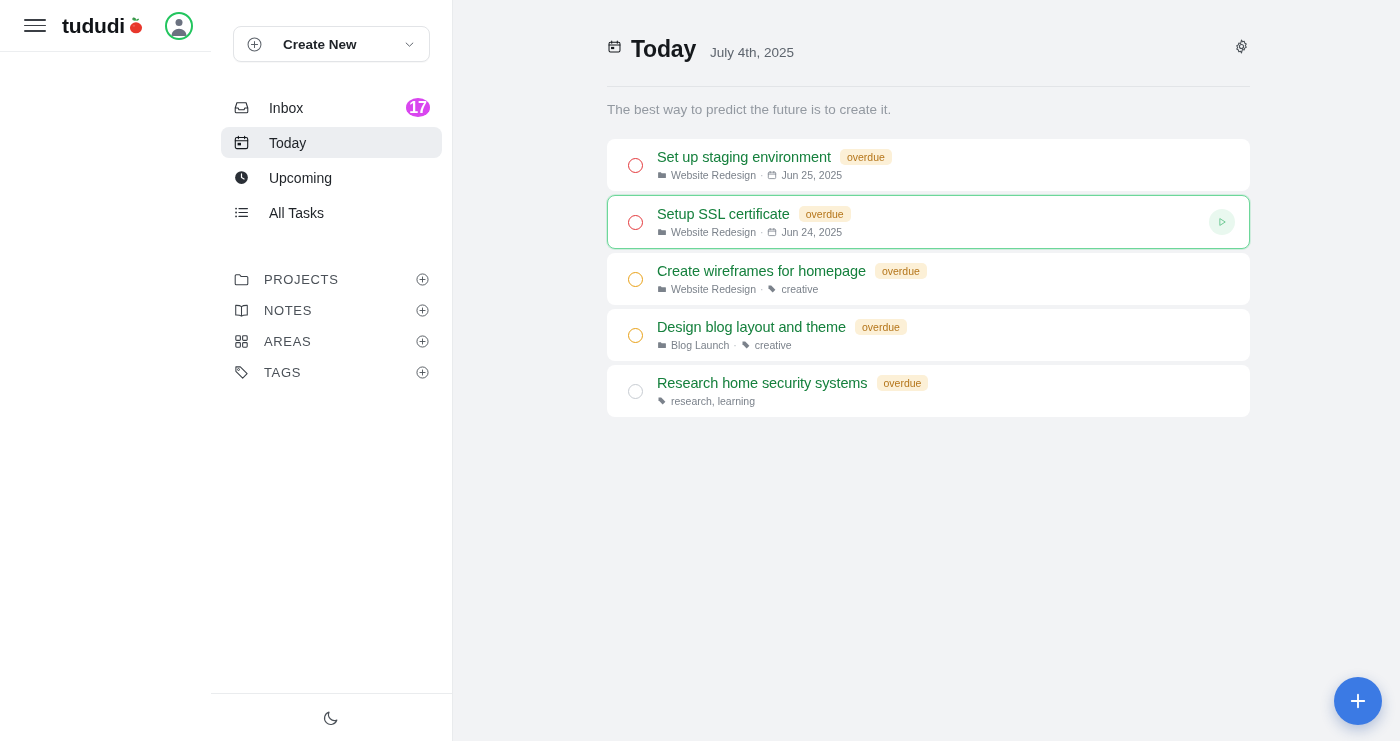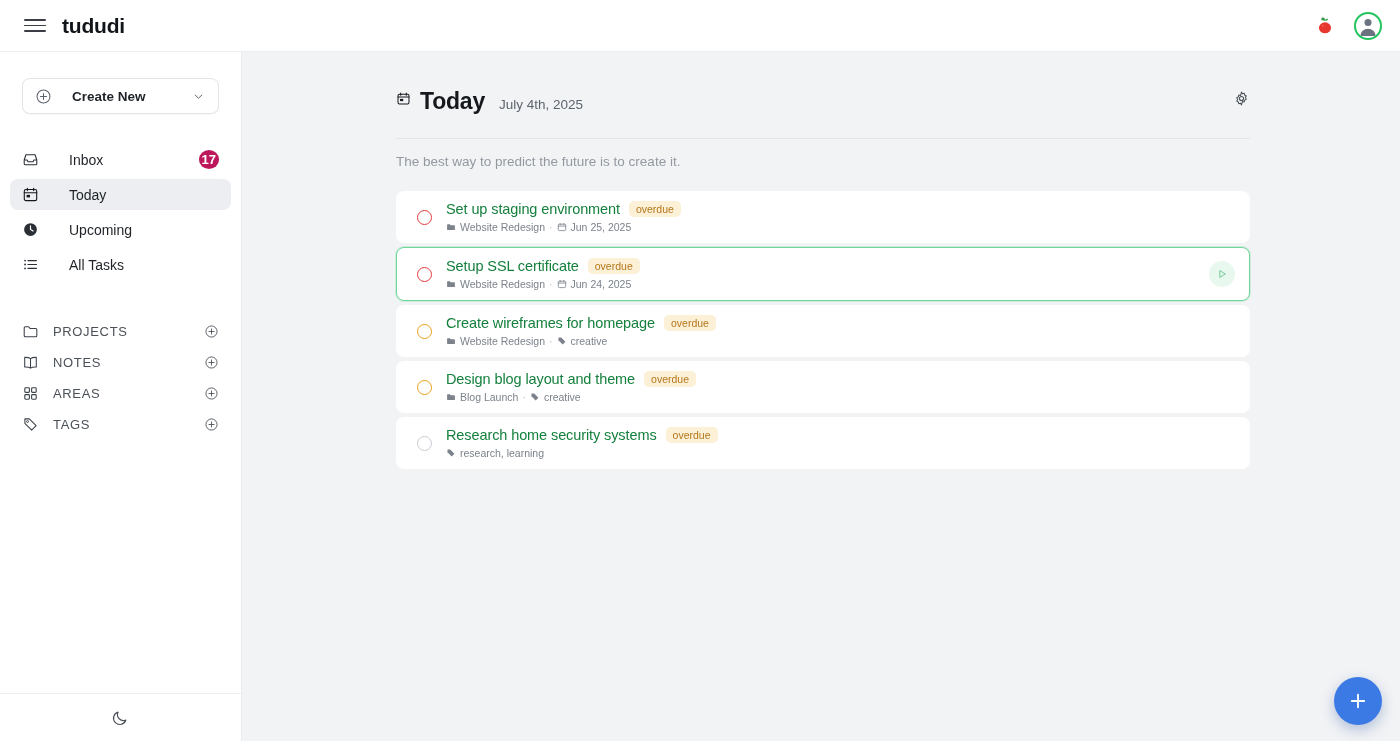--- a/index.html
+++ b/index.html
@@ -2,21 +2,21 @@
 <html><head>
 <meta charset="utf-8">
 <style>
   * { box-sizing: border-box; margin: 0; padding: 0; }
   html, body {
     width: 1400px; height: 741px;
     font-family: "Liberation Sans", sans-serif;
     background: #ffffff;
     overflow: hidden;
   }
-  .app { width: 1400px; height: 741px; display: flex; flex-direction: column; }
+  .app { width: 1400px; height: 741px; display: flex; flex-direction: row; }
 
   
   .topbar {
     height: 52px; flex: 0 0 52px;
     background: #ffffff;
     display: flex; align-items: center;
     padding: 0 18px 0 24px;
     border-bottom: 1px solid #eceef0;
     position: relative; z-index: 5;
   }
@@ -57,24 +57,24 @@
   .create-new .chev { margin-left: auto; }
 
   .nav { margin-top: 30px; padding: 0 10px; }
   .nav-item {
     height: 31px; display: flex; align-items: center;
     padding: 0 12px; border-radius: 8px; cursor: pointer;
     margin-bottom: 4px;
   }
   .nav-item.active { background: #eceef1; }
   .nav-item .nic { width: 17px; height: 17px; flex: 0 0 17px; display:flex; align-items:center; justify-content:center; }
-  .nav-item .nlabel { font-size: 14px; color: #1f2328; margin-left: 30px; }
+  .nav-item .nlabel { font-size: 14px; color: #1f2328; margin-left: 19px; }
   .badge {
-    margin-left: auto; background: #be185d; color: #fff;
-    font-size: 13px; font-weight: 700;
+    margin-left: auto; background: #d946ef; color: #fff;
+    font-size: 16px; font-weight: 700;
     min-width: 19px; height: 19px; border-radius: 50%;
     display: flex; align-items: center; justify-content: center;
     padding: 0 3px;
   }
 
   .nav-sections { margin-top: 32px; padding: 0 10px; }
   .sec-item {
     height: 30px; display: flex; align-items: center;
     padding: 0 12px; border-radius: 8px; cursor: pointer; margin-bottom: 1px;
   }

